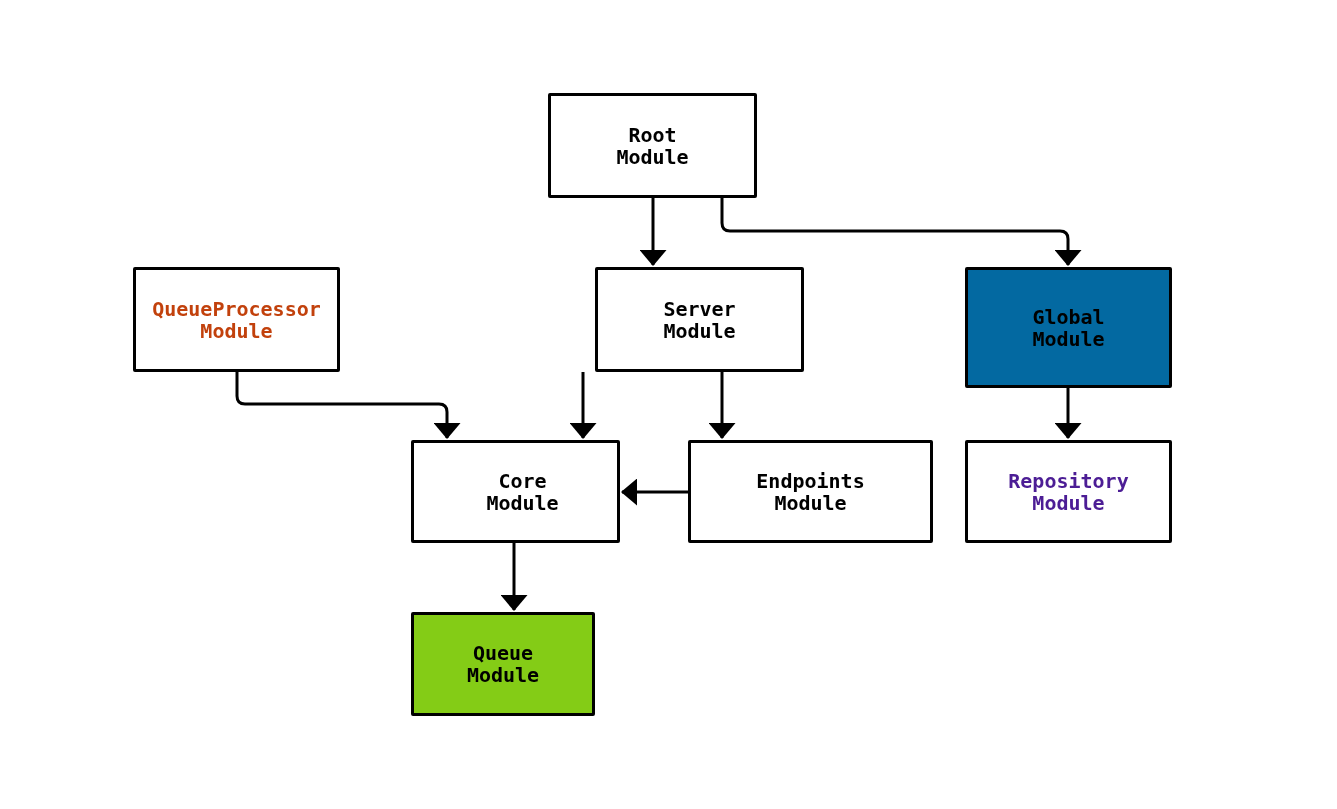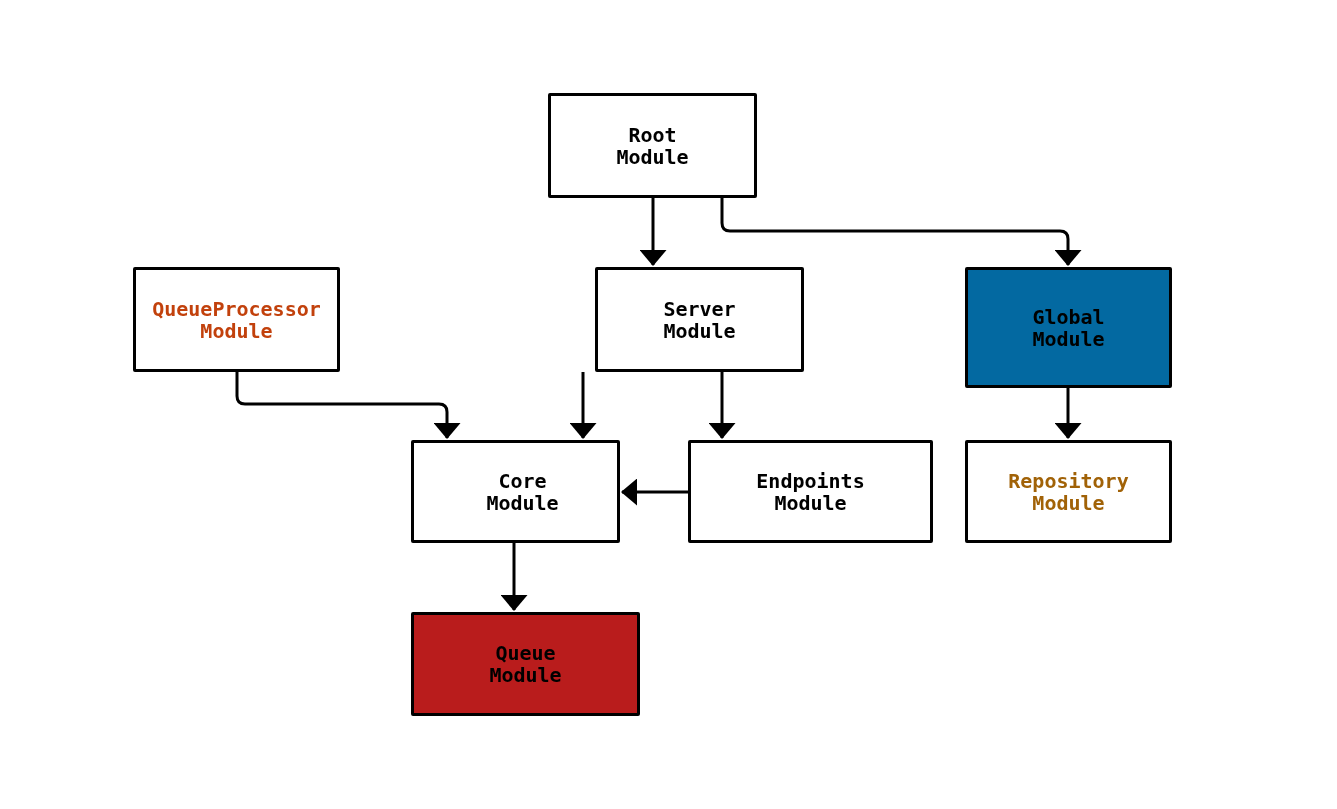--- a/index.html
+++ b/index.html
@@ -81,21 +81,21 @@
       </div>
       <div class="node" style="left: 411px; top: 440px; width: 209px; height: 103px; background: rgb(255, 255, 255); border-color: rgb(0, 0, 0);">
         <span class="node-label" style="color: rgb(0, 0, 0); margin-left: 14px;">Core
 Module</span>
       </div>
       <div class="node" style="left: 688px; top: 440px; width: 245px; height: 103px; background: rgb(255, 255, 255); border-color: rgb(0, 0, 0);">
         <span class="node-label" style="color: rgb(0, 0, 0);">Endpoints
 Module</span>
       </div>
       <div class="node" style="left: 965px; top: 440px; width: 207px; height: 103px; background: rgb(255, 255, 255); border-color: rgb(0, 0, 0);">
-        <span class="node-label" style="color: #a16207;">Repository
+        <span class="node-label" style="color: #4c1d95;">Repository
 Module</span>
       </div>
-      <div class="node" style="left: 411px; top: 612px; width: 229px; height: 104px; background: #b91c1c; border-color: rgb(0, 0, 0);">
+      <div class="node" style="left: 411px; top: 612px; width: 184px; height: 104px; background: #84cc16; border-color: rgb(0, 0, 0);">
         <span class="node-label" style="color: rgb(0, 0, 0);">Queue
 Module</span>
       </div>
     </div>
 </div>
 
 </body></html>

